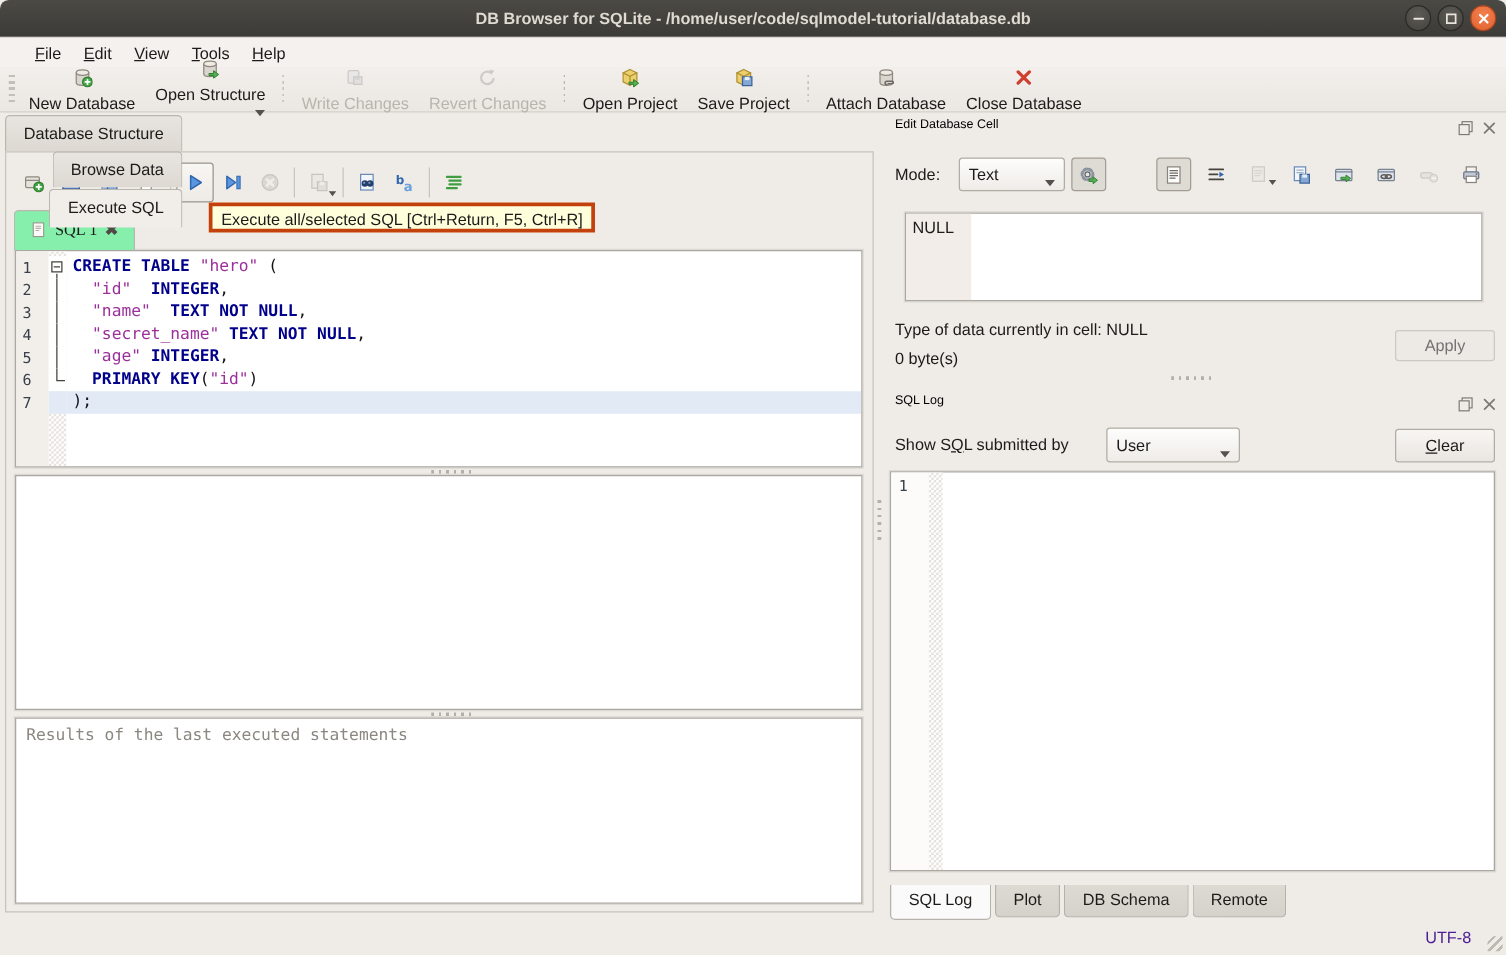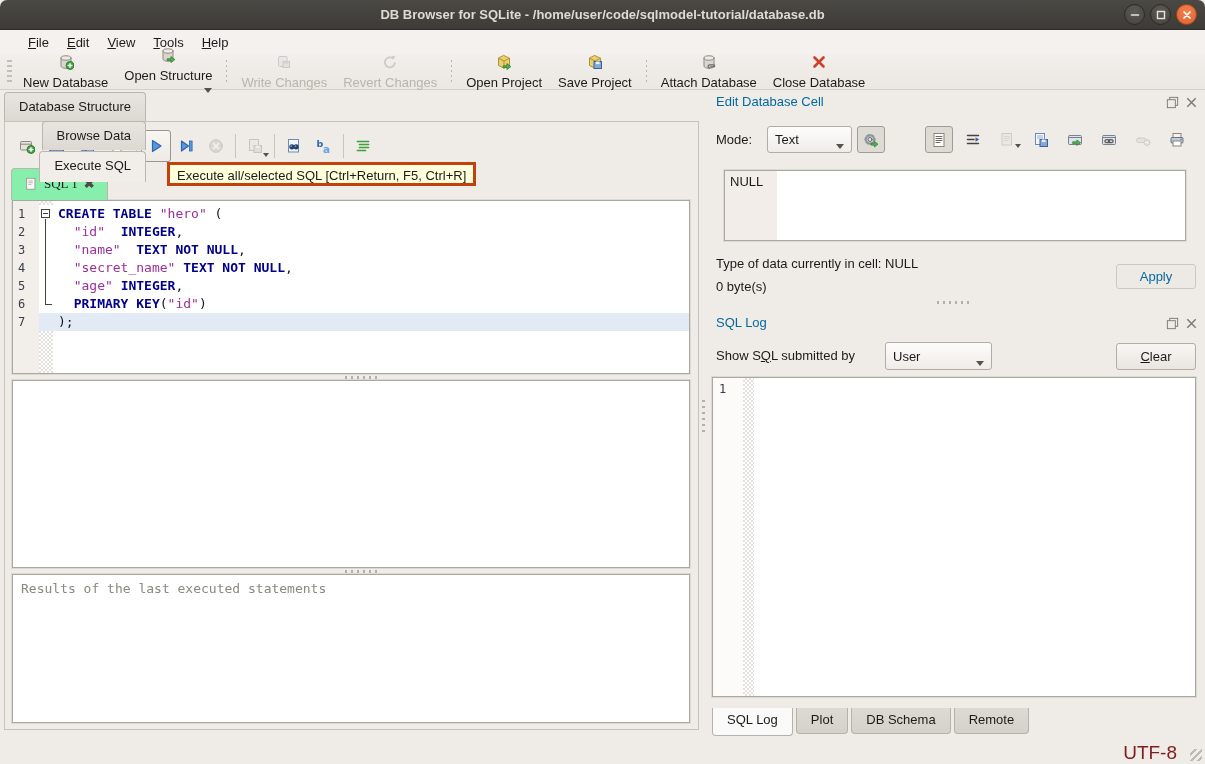--- a/index.html
+++ b/index.html
@@ -93,28 +93,28 @@
   .grip-h { position:absolute; width:34px; height:3px;
     background:repeating-linear-gradient(90deg,#b3afa9 0 2px,transparent 2px 6px); }
   .grip-v { position:absolute; width:3px; height:36px;
     background:repeating-linear-gradient(180deg,#b3afa9 0 2px,transparent 2px 6px); }
 
   
   #tooltip { position:absolute; left:167px; top:162px; height:24px; background:#ffffdc;
     border:3px solid #c2410c; padding:3px 7px; white-space:nowrap; z-index:50; font-size:13px; }
 
   
-  .dock-header { position:absolute; font-size:13px; color:#0369a1; }
+  .dock-header { position:absolute; font-size:10px; color:#000000; }
   .dock-icons { position:absolute; display:flex; gap:4px; }
   .dock-ic { width:15px; height:15px; line-height:0; }
   .combo { border:1px solid #b1ada6; border-radius:3px; background:linear-gradient(#fdfdfc,#efece8);
     display:flex; align-items:center; justify-content:space-between; padding:0 7px; position:absolute; }
   .btn { border:1px solid #b1ada6; border-radius:3px; background:linear-gradient(#f8f6f3,#e9e6e1);
     display:flex; align-items:center; justify-content:center; position:absolute; }
-  .btn.disabled { color:#0369a1; background:#edeae5; border-color:#ccc8c2; }
+  .btn.disabled { color:#737373; background:#edeae5; border-color:#ccc8c2; }
   .ci-btn { width:28px; height:27px; display:flex; align-items:center; justify-content:center; border-radius:3px; position:relative; }
   .ci-btn.pressed { border:1px solid #a29c94; background:#dedad4; }
   .ci-btn.disabled svg { opacity:.5; }
   #cell-box { left:724px; top:170px; width:462px; height:71px; }
   #cell-null-strip { position:absolute; left:0; top:0; bottom:0; width:52px; background:#f2ede8; }
   #cell-null-text { position:absolute; left:5px; top:3px; font-size:13px; }
   #log-box { left:712px; top:377px; width:484px; height:320px; }
   #log-ln-col { position:absolute; left:0; top:0; bottom:0; width:30px; background:#fcfbfa; }
   #log-fold-col { position:absolute; left:30px; top:0; bottom:0; width:11px;
     background-image:linear-gradient(45deg,#e3dfda 25%,transparent 25%,transparent 75%,#e3dfda 75%),
@@ -123,21 +123,21 @@
   #log-ln { position:absolute; left:6px; top:4px; font-family:"DejaVu Sans Mono",monospace; font-size:12px; color:#38404b; }
 
   
   #dock-tabs { position:absolute; left:712px; top:708px; display:flex; align-items:flex-start; }
   .dock-tab { padding:4px 14px 6px; border:1px solid #b5b1ab; border-top:none;
     background:linear-gradient(#ddd9d3,#d5d1cb); border-radius:0 0 4px 4px; margin-right:3px; }
   .dock-tab.active { background:#fbfafa; padding-bottom:8px; }
 
   
   #statusbar { position:absolute; left:0; top:735px; width:1205px; height:29px; }
-  #encoding { position:absolute; right:28px; top:7px; color:#7f1d1d; font-size:19px; }
+  #encoding { position:absolute; right:28px; top:7px; color:#4c1d95; font-size:13px; }
   #size-grip { position:absolute; right:3px; bottom:3px; width:12px; height:12px;
     background:repeating-linear-gradient(135deg,transparent 0 3px,#bdb9b3 3px 5px); }
 </style>
 </head>
 <body>
 
 <div id="window">
 
   <div id="titlebar">
     <div id="title-text">DB Browser for SQLite - /home/user/code/sqlmodel-tutorial/database.db</div>

